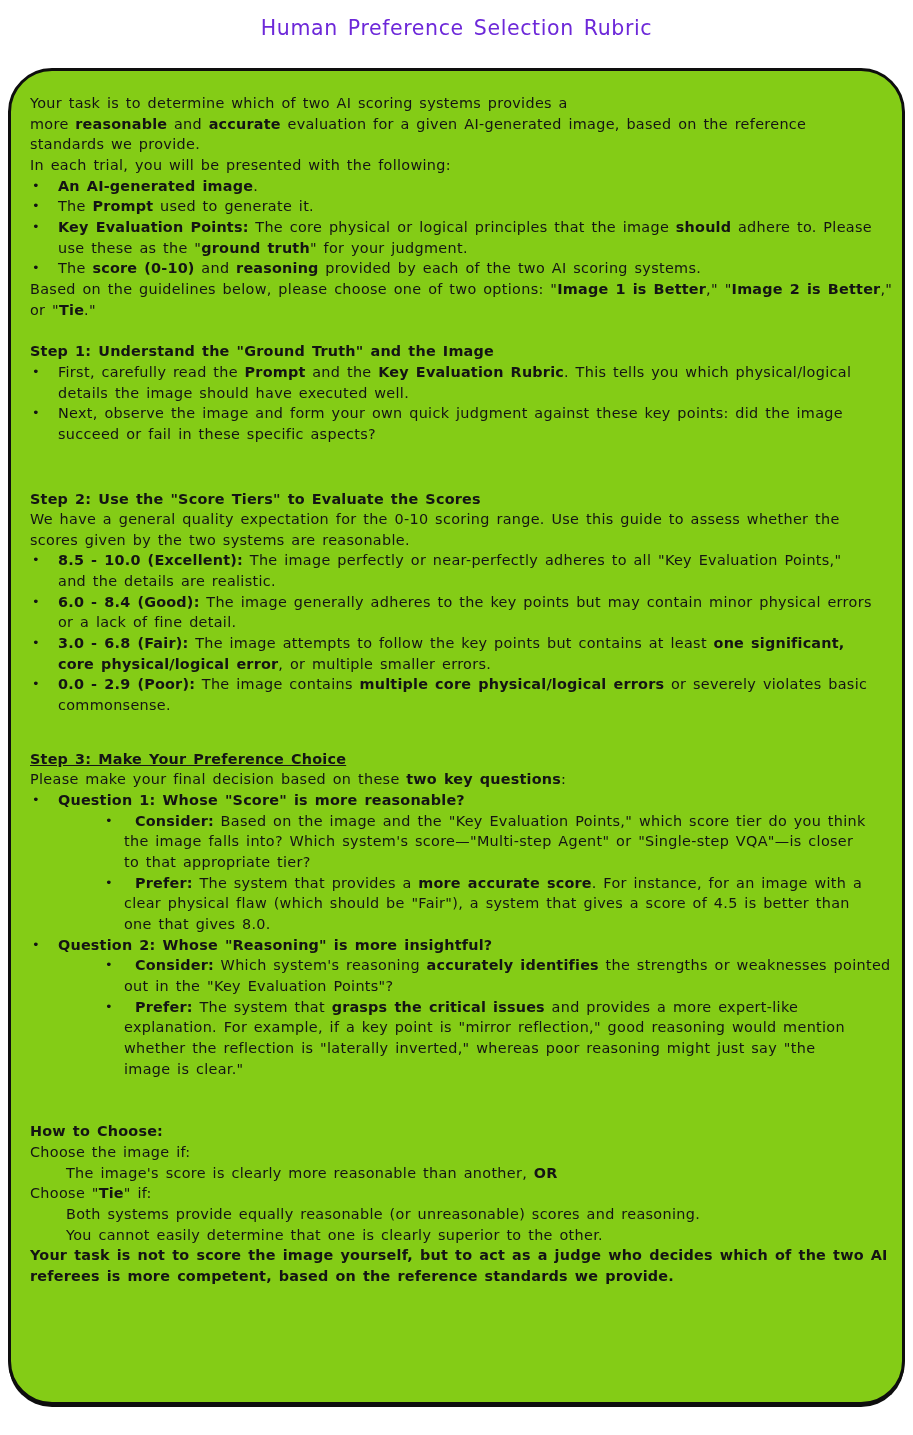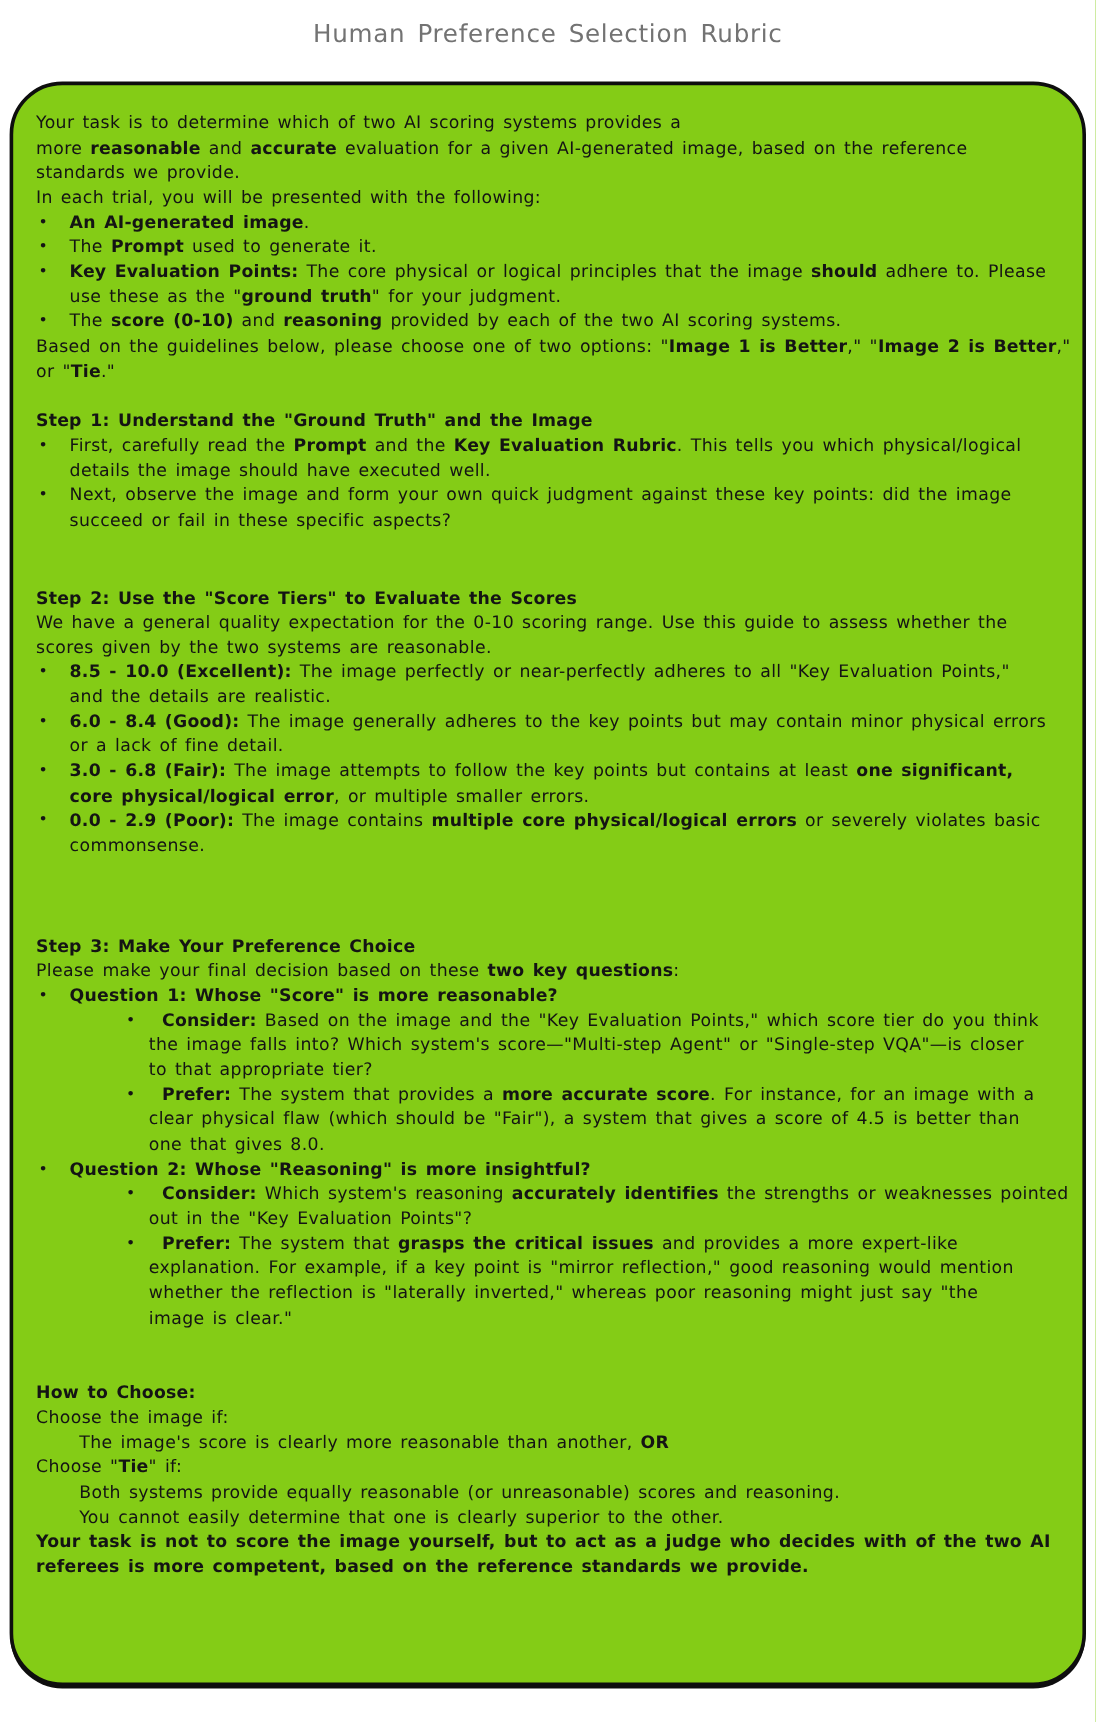--- a/index.html
+++ b/index.html
@@ -15,21 +15,21 @@
 
   .title {
     margin: 0;
     padding-top: 16px;
     height: 26px;
     text-align: center;
     font-size: 20.5px;
     font-weight: 400;
     letter-spacing: 0.6px;
     word-spacing: 3px;
-    color: #737373;
+    color: #6d28d9;
   }
 
   .rubric-box {
     box-sizing: border-box;
     margin: 26px 8px 0 8px;
     width: 897px;
     height: 1337px;
     background: #84cc16;
     border: 3px solid #0e0e0e;
     border-radius: 44px;
@@ -91,21 +91,21 @@
         <div class="line p"><span>We have a general quality expectation for the 0-10 scoring range. Use this guide to assess whether the</span></div>
         <div class="line p"><span>scores given by the two systems are reasonable.</span></div>
         <div class="line b1"><span class="marker">•</span><span class="bold">8.5 - 10.0 (Excellent):</span><span> The image perfectly or near-perfectly adheres to all "Key Evaluation Points,"</span></div>
         <div class="line b1c"><span>and the details are realistic.</span></div>
         <div class="line b1"><span class="marker">•</span><span class="bold">6.0 - 8.4 (Good):</span><span> The image generally adheres to the key points but may contain minor physical errors</span></div>
         <div class="line b1c"><span>or a lack of fine detail.</span></div>
         <div class="line b1"><span class="marker">•</span><span class="bold">3.0 - 6.8 (Fair):</span><span> The image attempts to follow the key points but contains at least </span><span class="bold">one significant,</span></div>
         <div class="line b1c"><span class="bold">core physical/logical error</span><span>, or multiple smaller errors.</span></div>
         <div class="line b1"><span class="marker">•</span><span class="bold">0.0 - 2.9 (Poor):</span><span> The image contains </span><span class="bold">multiple core physical/logical errors</span><span> or severely violates basic</span></div>
         <div class="line b1c"><span>commonsense.</span></div>
-        <div class="line p" style="margin-top: 63px;"><span class="bold">Step 3: Make Your Preference Choice</span></div>
+        <div class="line p" style="margin-top: 33px; text-decoration: underline;"><span class="bold">Step 3: Make Your Preference Choice</span></div>
         <div class="line p"><span>Please make your final decision based on these </span><span class="bold">two key questions</span><span>:</span></div>
         <div class="line b1"><span class="marker">•</span><span class="bold">Question 1: Whose "Score" is more reasonable?</span></div>
         <div class="line b2"><span class="marker">•</span><span class="bold">Consider:</span><span> Based on the image and the "Key Evaluation Points," which score tier do you think</span></div>
         <div class="line b2c"><span>the image falls into? Which system's score—"Multi-step Agent" or "Single-step VQA"—is closer</span></div>
         <div class="line b2c"><span>to that appropriate tier?</span></div>
         <div class="line b2"><span class="marker">•</span><span class="bold">Prefer:</span><span> The system that provides a </span><span class="bold">more accurate score</span><span>. For instance, for an image with a</span></div>
         <div class="line b2c"><span>clear physical flaw (which should be "Fair"), a system that gives a score of 4.5 is better than</span></div>
         <div class="line b2c"><span>one that gives 8.0.</span></div>
         <div class="line b1"><span class="marker">•</span><span class="bold">Question 2: Whose "Reasoning" is more insightful?</span></div>
         <div class="line b2"><span class="marker">•</span><span class="bold">Consider:</span><span> Which system's reasoning </span><span class="bold">accurately identifies</span><span> the strengths or weaknesses pointed</span></div>
@@ -113,17 +113,17 @@
         <div class="line b2"><span class="marker">•</span><span class="bold">Prefer:</span><span> The system that </span><span class="bold">grasps the critical issues</span><span> and provides a more expert-like</span></div>
         <div class="line b2c"><span>explanation. For example, if a key point is "mirror reflection," good reasoning would mention</span></div>
         <div class="line b2c"><span>whether the reflection is "laterally inverted," whereas poor reasoning might just say "the</span></div>
         <div class="line b2c"><span>image is clear."</span></div>
         <div class="line p" style="margin-top: 42px;"><span class="bold">How to Choose:</span></div>
         <div class="line p"><span>Choose the image if:</span></div>
         <div class="line ind"><span>The image's score is clearly more reasonable than another, </span><span class="bold">OR</span></div>
         <div class="line p"><span>Choose "</span><span class="bold">Tie</span><span>" if:</span></div>
         <div class="line ind"><span>Both systems provide equally reasonable (or unreasonable) scores and reasoning.</span></div>
         <div class="line ind"><span>You cannot easily determine that one is clearly superior to the other.</span></div>
-        <div class="line p"><span class="bold">Your task is not to score the image yourself, but to act as a judge who decides with of the two AI</span></div>
+        <div class="line p"><span class="bold">Your task is not to score the image yourself, but to act as a judge who decides which of the two AI</span></div>
         <div class="line p"><span class="bold">referees is more competent, based on the reference standards we provide.</span></div>
       </div>
   </div>
 </div>
 
 </body></html>

